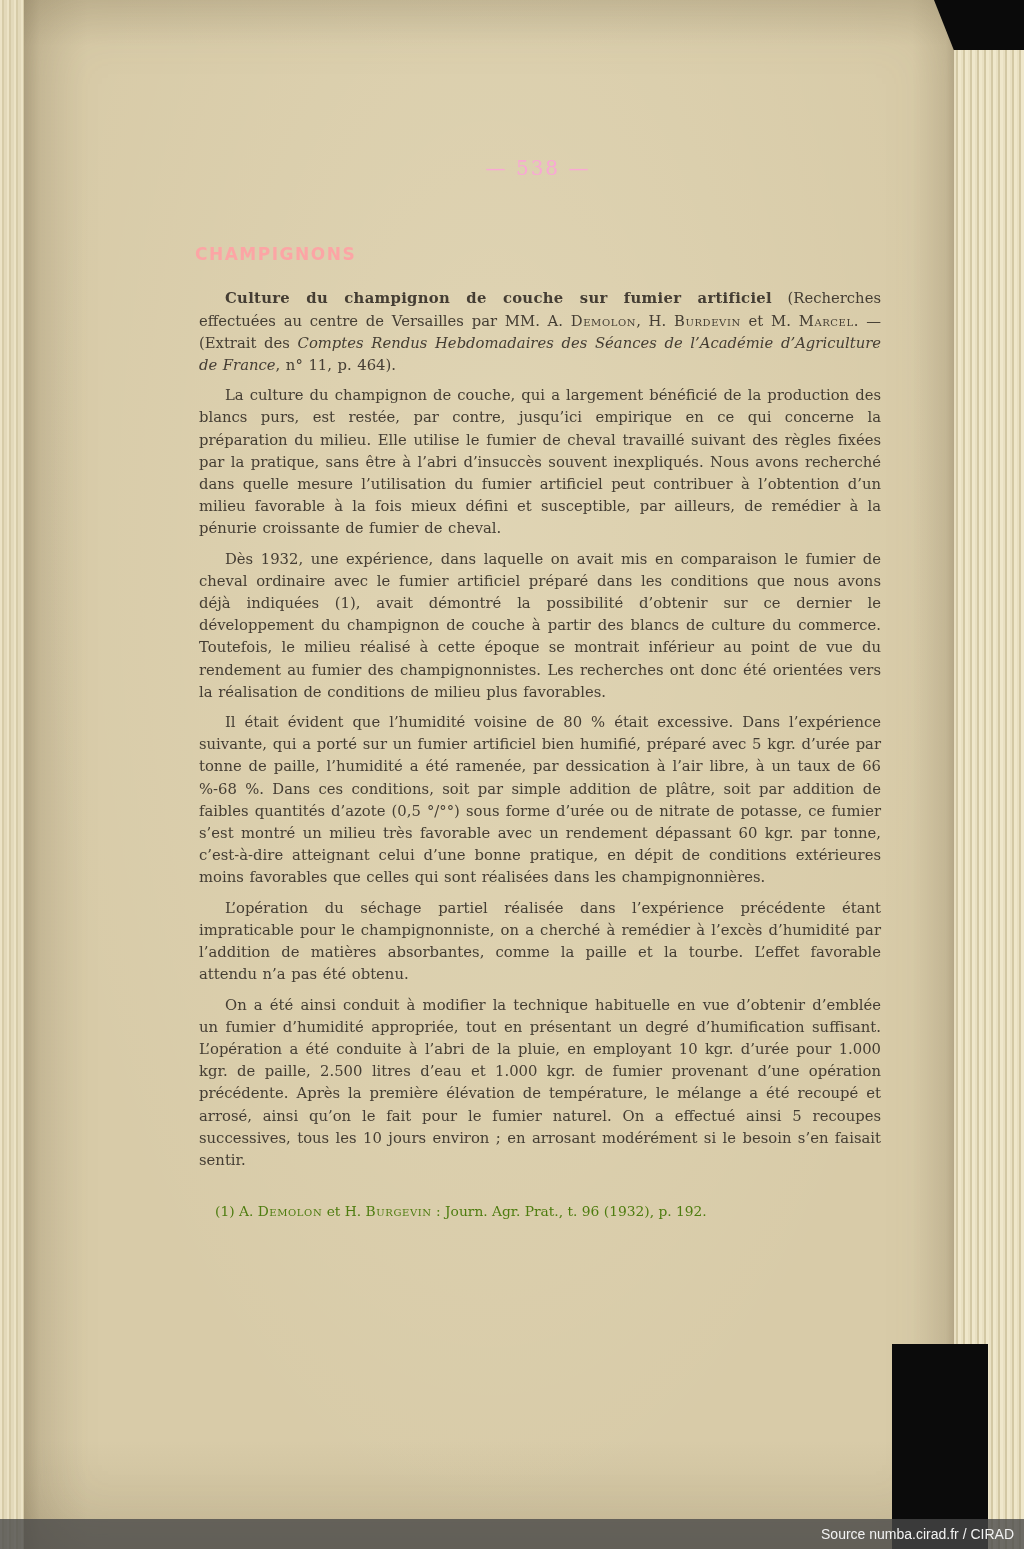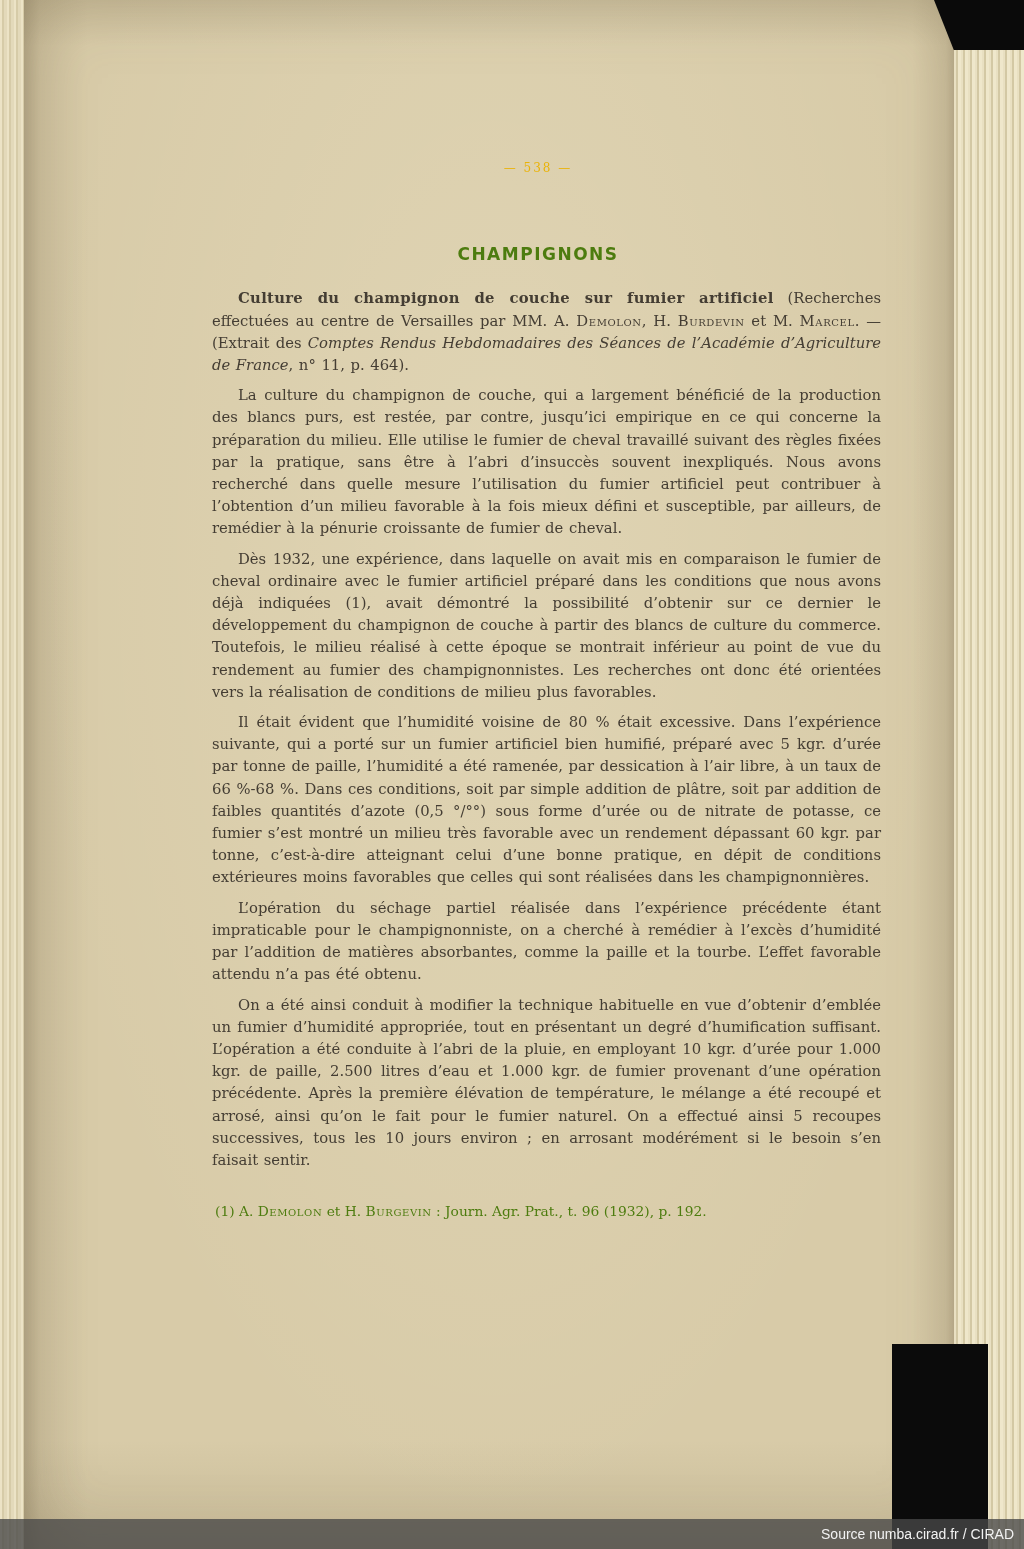--- a/index.html
+++ b/index.html
@@ -71,35 +71,35 @@
     width: 686px;
     color: #443d33;
     font-size: 14.8px;
     line-height: 22.2px;
     text-align: justify;
     z-index: 2;
   }
   .page-number {
     padding-top: 157px;
     text-align: center;
-    font-size: 12px;
+    font-size: 20px;
     letter-spacing: 2px;
-    color: #eab308;
+    color: #f9a8d4;
   }
   .heading {
     margin: 64px 0 22px 0;
-    text-align: center;
+    text-align: left;
     font-family: "DejaVu Sans", "Liberation Sans", sans-serif;
     font-weight: 700;
     font-size: 17px;
     letter-spacing: 1.5px;
-    color: #4d7c0f;
+    color: #fca5a5;
   }
   .text-col p {
-    margin: 0 0 8px 17px;
+    margin: 0 0 8px 4px;
     text-indent: 26px;
     word-spacing: 0.06em;
   }
   .lead-bold { font-weight: 700; letter-spacing: 0.3px; }
   .sc { font-variant: small-caps; letter-spacing: 0.6px; }
   .it { font-style: italic; }
   .footnote {
     margin-top: 30px;
     font-size: 13.8px;
     line-height: 20px;

